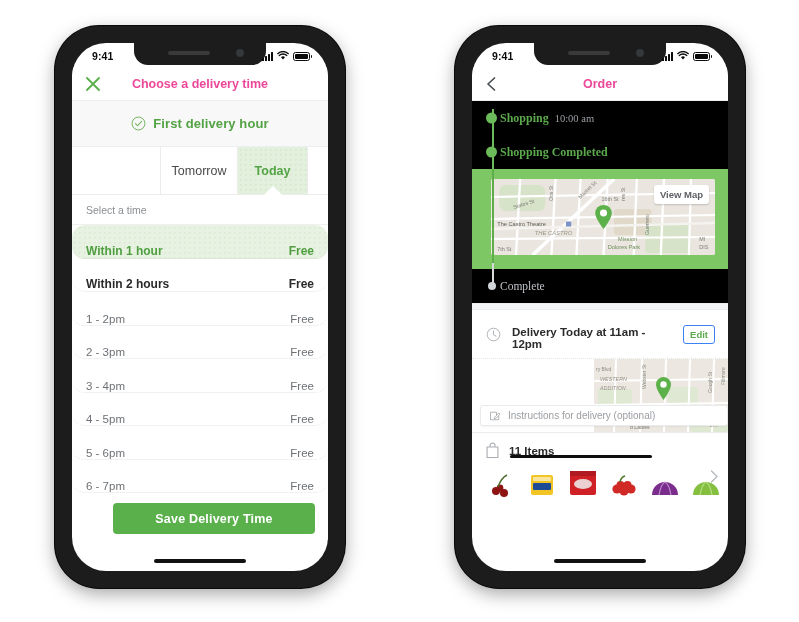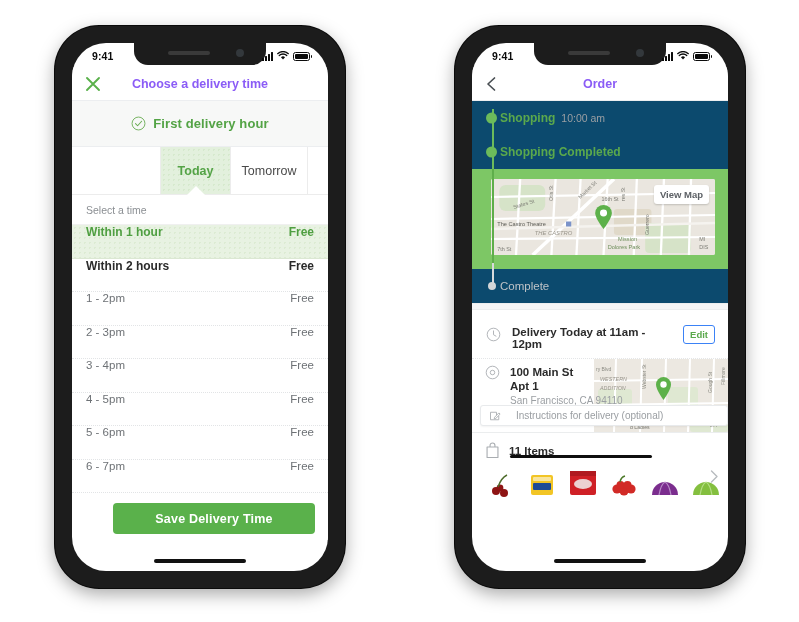--- a/index.html
+++ b/index.html
@@ -83,21 +83,21 @@
   .batt i { display: block; height: 100%; width: 100%; background: #0b0b0b; border-radius: 1px; }
 
   
   .navbar {
     height: 34px; display: flex; align-items: center;
     position: relative; background: #fff;
     border-bottom: 1px solid #eceef0;
   }
   .nav-title {
     position: absolute; left: 0; right: 0; text-align: center;
-    font-size: 12.5px; font-weight: bold; color: #8b5cf6;
+    font-size: 12.5px; font-weight: bold; color: #ec4899;
   }
   .nav-left { position: relative; z-index: 2; padding-left: 13px; display: flex; }
   .icon-x { width: 16px; height: 16px; display: block; }
   .icon-back { width: 13px; height: 16px; display: block; }
 
   
   .banner {
     height: 46px; background: #f7f8f7;
     display: flex; align-items: center; justify-content: center;
     gap: 7px; border-bottom: 1px solid #eceef0;
@@ -129,45 +129,45 @@
   }
   .tab.tomorrow { width: 77px; }
   .tab.post { flex: 1; border-right: none; }
 
   .select-label {
     padding: 9px 14px 8px; font-size: 10.5px; color: #8b8f93;
     background: #fff; border-bottom: 1px solid #f0f0f0;
   }
   .slot-list { background: #fff; }
   .slot {
-    display: flex; align-items: flex-start; justify-content: space-between;
+    display: flex; align-items: flex-end; justify-content: space-between;
     padding: 0 14px; height: 33.5px;
     border-bottom: 1px dotted #e2e4e6;
-    font-size: 11.5px; color: #6d7175;
+    font-size: 11.5px; color: #6d7175; border-radius: 13px;
   }
   .slot .price { font-size: 11.5px; color: #6d7175; }
   .slot.selected {
     background-color: #e8f2e2;
     background-image: radial-gradient(#dcebd2 1px, transparent 1px);
     background-size: 5px 5px;
     border-bottom: 1px solid #dbe7d3;
   }
   .slot.selected .label, .slot.selected .price { color: #4f9f41; font-weight: bold; font-size: 12px; }
   .slot.strong .label, .slot.strong .price { color: #2b2b2b; font-weight: bold; font-size: 12px; }
 
   .save-wrap { background: #fff; padding: 10px 13px 6px; margin-left: 28px; }
   .save-btn {
     width: 100%; height: 31px; border: none; border-radius: 4px;
     background: #5ab14b; color: #fff; font-size: 12.5px; font-weight: bold;
     font-family: "Liberation Sans", sans-serif; cursor: pointer;
     letter-spacing: .2px;
   }
 
   
-  .timeline { position: relative; background: #0c4a6e; }
+  .timeline { position: relative; background: #000000; font-family: Liberation Serif, serif; }
   .tl-rail {
     position: absolute; left: 19.5px; top: 8px; bottom: 0;
     width: 2px; background: #6cbb5b; z-index: 1;
   }
   .tl-rail.grey { background: #d8dadc; }
   .tl-row {
     position: relative; z-index: 2;
     display: flex; align-items: center; gap: 6px;
     padding: 0 14px 0 28px; height: 34px;
   }
@@ -237,21 +237,21 @@
   .addr-map { position: absolute; right: 0; top: 0; width: 134px; height: 100%; }
   .addr-content {
     position: relative; z-index: 2; display: flex; gap: 10px;
     padding: 6px 13px 0;
   }
   .addr-l1 { font-size: 11.5px; font-weight: bold; color: #2b2b2b; line-height: 14px; }
   .addr-l2 { font-size: 10px; color: #9b9fa3; margin-top: 2px; }
   .instructions {
     position: absolute; left: 8px; right: 0; bottom: 6px; z-index: 3;
     background: #fff; border: 1px solid #e8eaec; border-radius: 3px;
-    height: 21px; display: flex; align-items: center; gap: 15px; padding: 0 8px;
+    height: 21px; display: flex; align-items: center; gap: 7px; padding: 0 8px;
     box-shadow: 0 1px 2px rgba(0,0,0,.05);
   }
   .instructions span { font-size: 10px; color: #9a9ea2; }
 
   .items-sec { background: #fff; border-top: 1px solid #ebedee; position: relative; }
   .items-head { display: flex; align-items: center; gap: 9px; padding: 9px 13px 4px; }
   .items-count { font-size: 11.5px; font-weight: bold; color: #2b2b2b; }
   .items-row { display: flex; align-items: flex-end; gap: 9px; padding: 2px 20px 0 13px; height: 34px; }
   .thumb { width: 32px; height: 30px; flex: none; position: relative; }
   .items-chev { position: absolute; right: 9px; bottom: 14px; }
@@ -305,25 +305,25 @@
       <div class="banner">
         <svg width="15" height="15" viewBox="0 0 20 20">
           <circle cx="10" cy="10" r="8.6" fill="none" stroke="#6aad54" stroke-width="1.2"></circle>
           <path d="M6 10.2 L8.8 13 L14.2 7" fill="none" stroke="#6aad54" stroke-width="1.4" stroke-linecap="round" stroke-linejoin="round"></path>
         </svg>
         <div class="banner-text">First delivery hour</div>
       </div>
 
       <div class="tabs">
         <div class="tab pre"></div>
+        <div class="tab tomorrow">
+          <span>Tomorrow</span>
+        </div>
         <div class="tab today">
           <span>Today</span>
-        </div>
-        <div class="tab tomorrow">
-          <span>Tomorrow</span>
         </div>
         <div class="tab post"></div>
       </div>
 
       <div class="select-label">Select a time</div>
 
       <div class="slot-list">
         <div class="slot selected">
           <span class="label">Within 1 hour</span>
           <span class="price">Free</span>
@@ -522,33 +522,20 @@
             <g font-family="Liberation Sans, sans-serif" font-size="5.4" fill="#97938a" font-style="italic">
               <text x="6" y="22">WESTERN</text>
               <text x="6" y="31">ADDITION</text>
             </g>
             <text x="36" y="70" font-family="Liberation Sans, sans-serif" font-size="5.2" fill="#7a7a72">d Ladies</text>
             <g transform="translate(62,18)">
               <path d="M7.5 23 C7.5 23 15 13 15 7.5 A7.5 7.5 0 1 0 0 7.5 C0 13 7.5 23 7.5 23 Z" fill="#5db14a"></path>
               <circle cx="7.5" cy="7.5" r="3.2" fill="#ffffff"></circle>
             </g>
           </svg>
-          <div class="addr-content">
-            <div class="di">
-              <svg width="15" height="15" viewBox="0 0 20 20">
-                <circle cx="10" cy="10" r="8.4" fill="none" stroke="#a9adb1" stroke-width="1.2"></circle>
-                <circle cx="10" cy="10" r="3" fill="none" stroke="#a9adb1" stroke-width="1.2"></circle>
-              </svg>
-            </div>
-            <div>
-              <div class="addr-l1">100 Main St</div>
-              <div class="addr-l1">Apt 1</div>
-              <div class="addr-l2">San Francisco, CA 94110</div>
-            </div>
-          </div>
           <div class="instructions">
             <svg width="12" height="12" viewBox="0 0 16 16">
               <path d="M2 3 h8 v4 M2 3 v10 h11 V8" fill="none" stroke="#a9adb1" stroke-width="1.2" stroke-linejoin="round"></path>
               <path d="M7.5 9.6 L13.2 3.9 l1.6 1.6 L9.1 11.2 l-2.2 .6 Z" fill="none" stroke="#a9adb1" stroke-width="1.2" stroke-linejoin="round"></path>
             </svg>
             <span>Instructions for delivery (optional)</span>
           </div>
         </div>
       </div>
 

